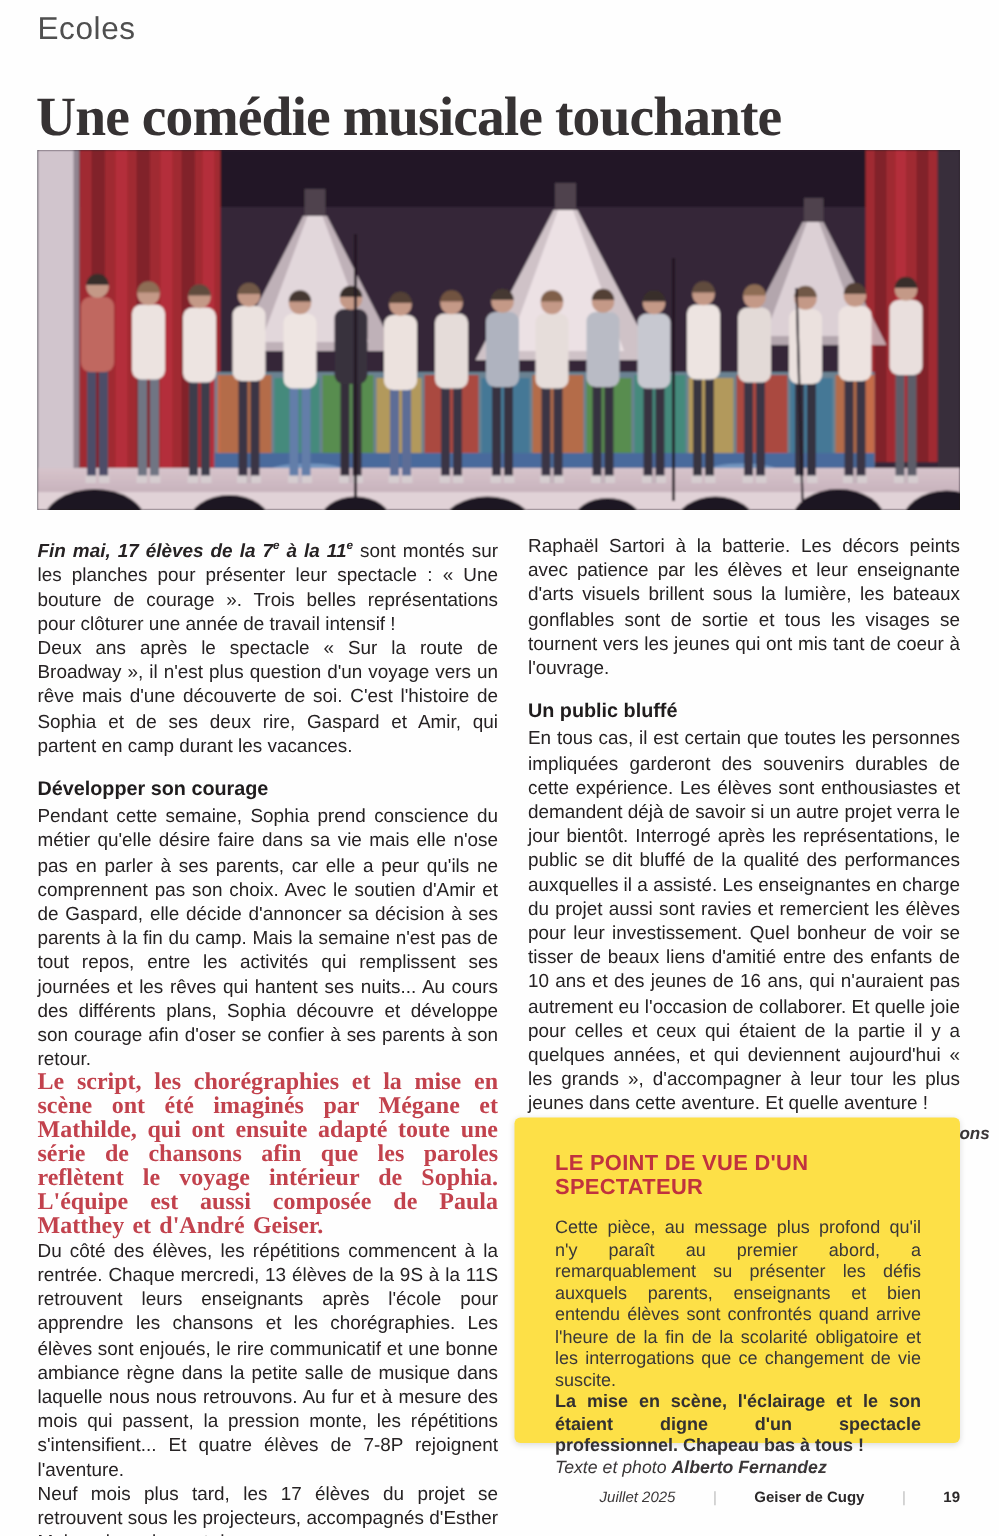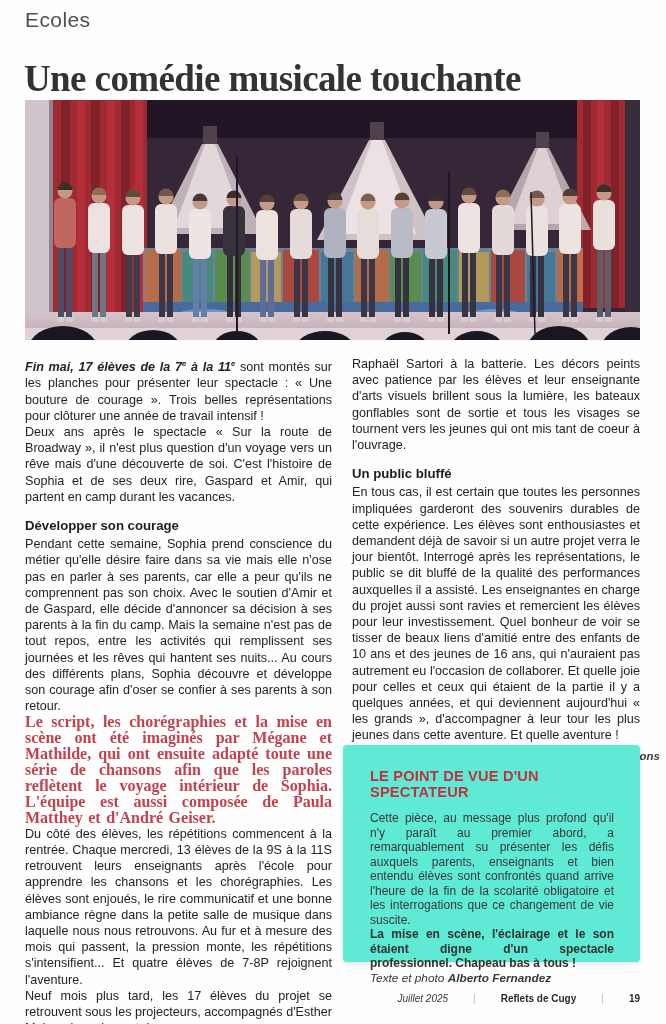--- a/index.html
+++ b/index.html
@@ -35,21 +35,21 @@
     margin:0;font-family:"Liberation Serif",serif;font-weight:700;
     color:#c2424d;font-size:16px;line-height:15.9px;word-spacing:1.5px;
   }
   .byline{
     margin:4px 0 0 0;font-size:11.4px;font-style:italic;color:#3a3637;
     text-align:left;white-space:nowrap;
   }
   .byline b{font-weight:700;}
   .spectator-box{
     position:absolute;left:343px;top:745px;width:297px;height:217px;
-    background:#5eead4;border-radius:4px;
+    background:#fde047;border-radius:4px;
     box-shadow:0 1px 4px rgba(0,0,0,.14);
     box-sizing:border-box;padding:23px 26px 14px 27px;
   }
   .box-title{
     margin:0 0 11px 0;font-size:14.6px;font-weight:700;color:#c0323e;
     letter-spacing:.2px;
   }
   .box-p{margin:0;font-size:12px;line-height:14.5px;color:#3a3738;text-align:justify;}
   .box-p-bold{font-weight:700;color:#333031;}
   .box-byline{margin:0;font-size:11.8px;font-style:italic;color:#3a3637;text-align:left;}
@@ -340,18 +340,18 @@
   <div class="spectator-box">
     <h4 class="box-title">LE POINT DE VUE D'UN SPECTATEUR</h4>
     <p class="box-p">Cette pièce, au message plus profond qu'il n'y paraît au premier abord, a remarquablement su présenter les défis auxquels parents, enseignants et bien entendu élèves sont confrontés quand arrive l'heure de la fin de la scolarité obligatoire et les interrogations que ce changement de vie suscite.</p>
     <p class="box-p box-p-bold">La mise en scène, l'éclairage et le son étaient digne d'un spectacle professionnel. Chapeau bas à tous !</p>
     <p class="box-byline"><span>Texte et photo </span><b>Alberto Fernandez</b></p>
   </div>
 
   <div class="footer">
     <span class="date">Juillet 2025</span>
     <span class="sep">|</span>
-    <span class="pub">Reflets de Cugy</span>
+    <span class="pub">Geiser de Cugy</span>
     <span class="sep">|</span>
     <span class="pagenum">19</span>
   </div>
 
 </div>
 
 </body></html>

